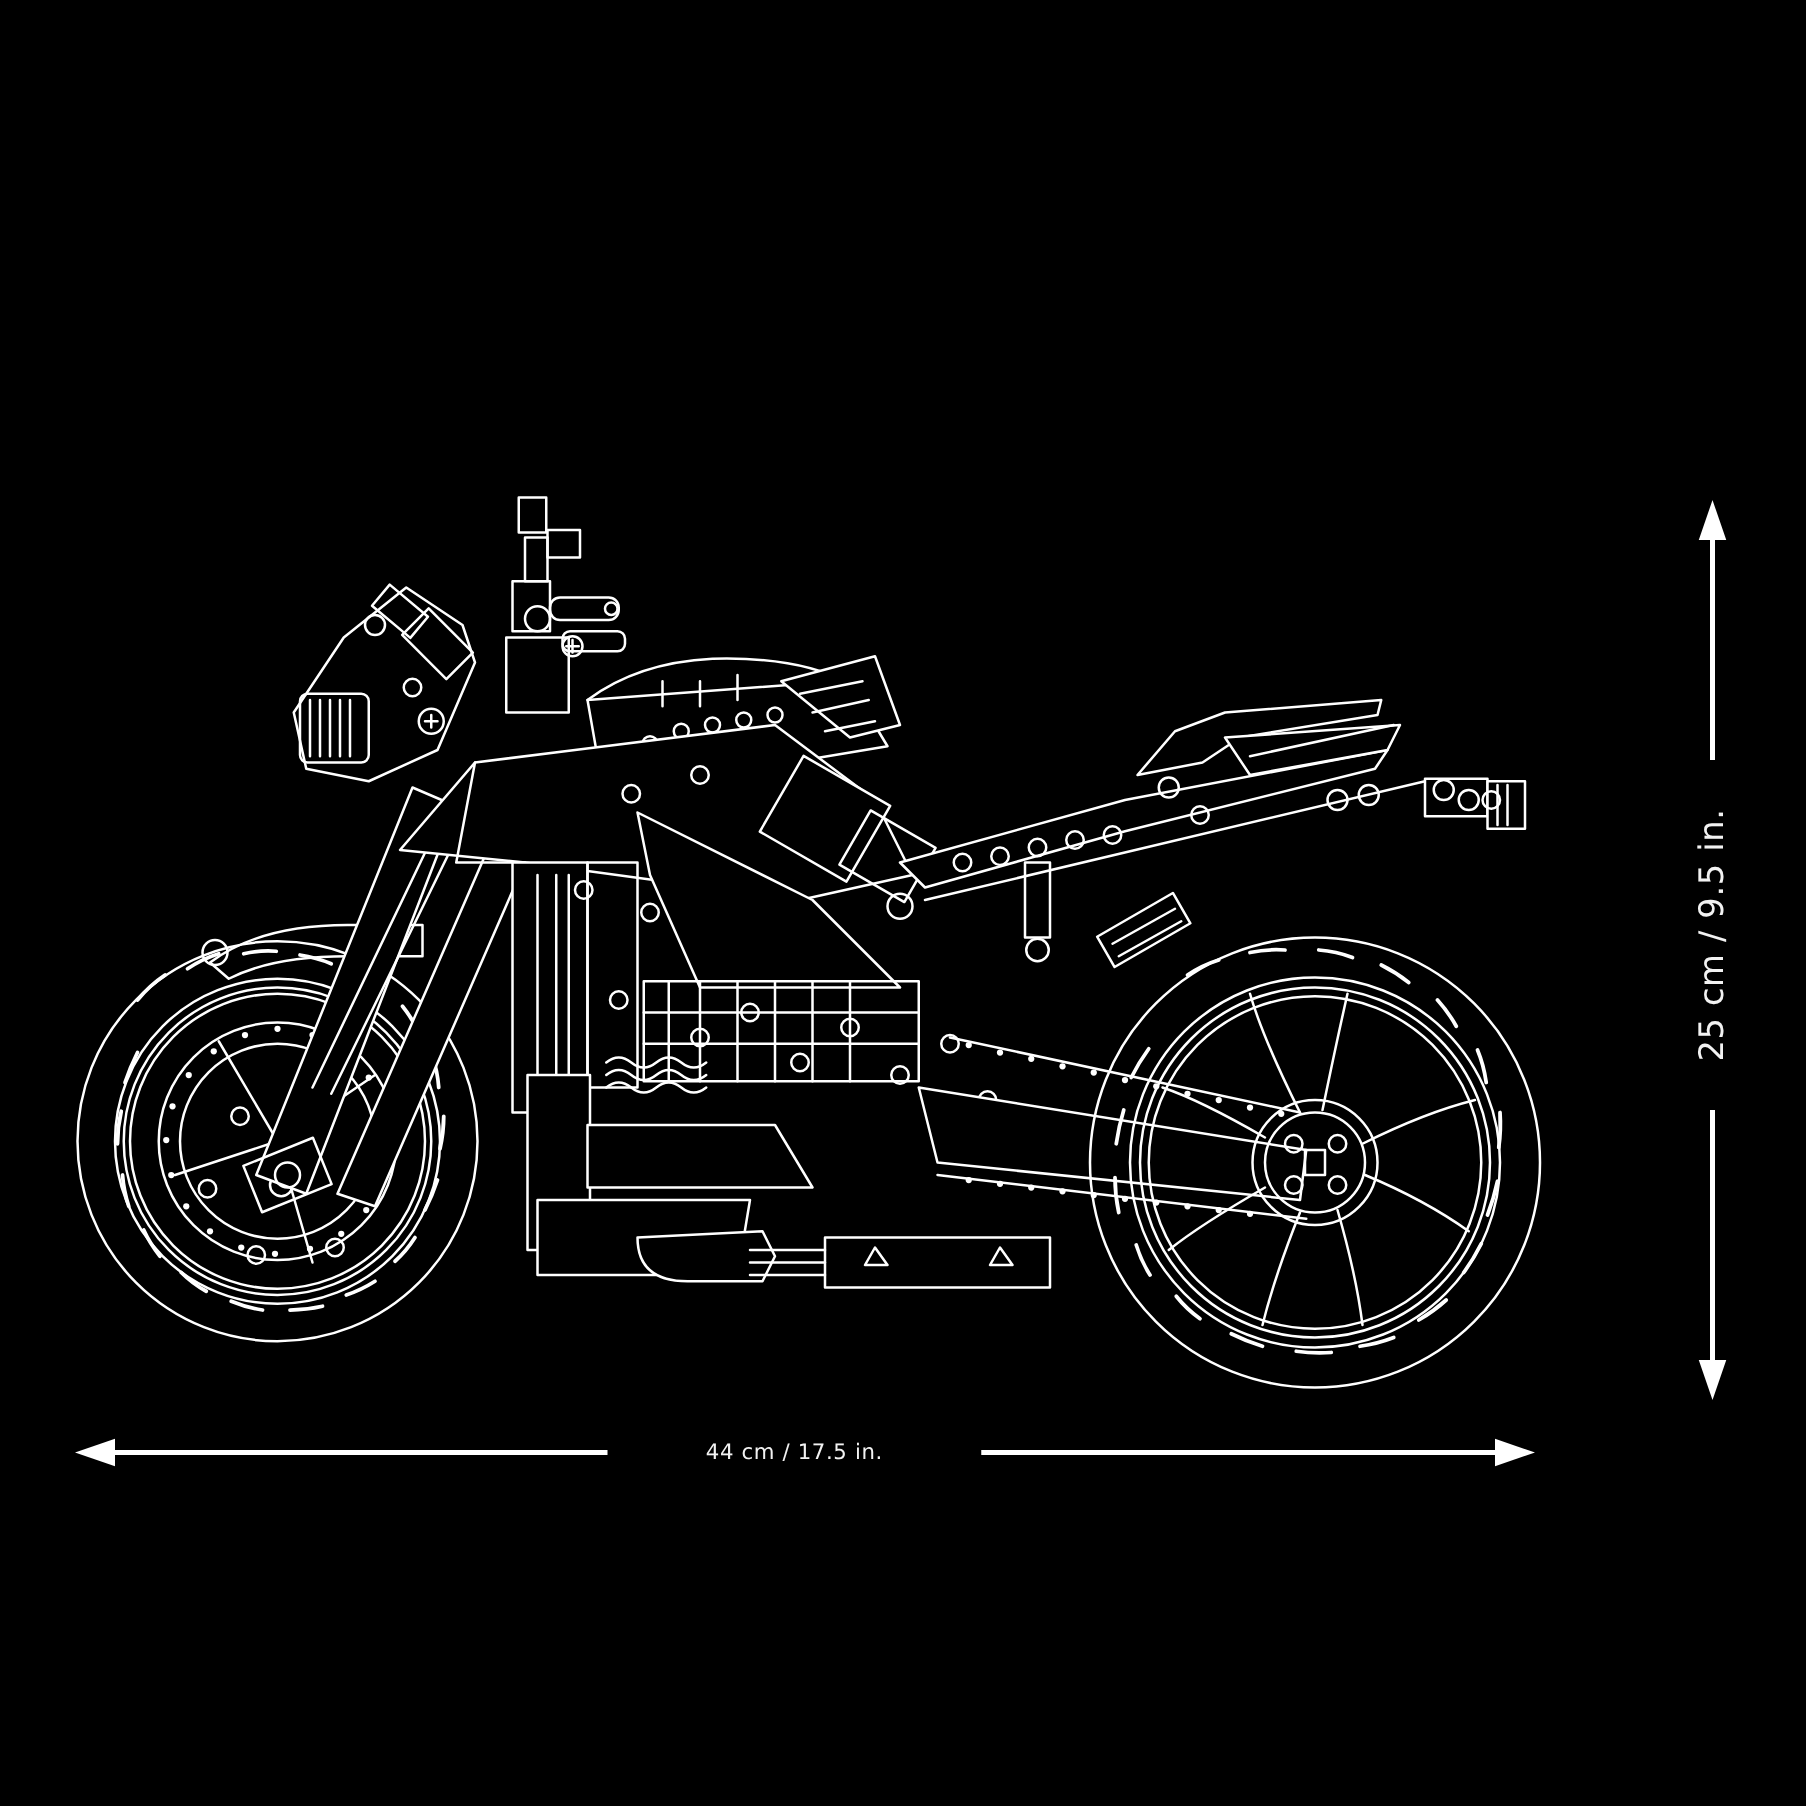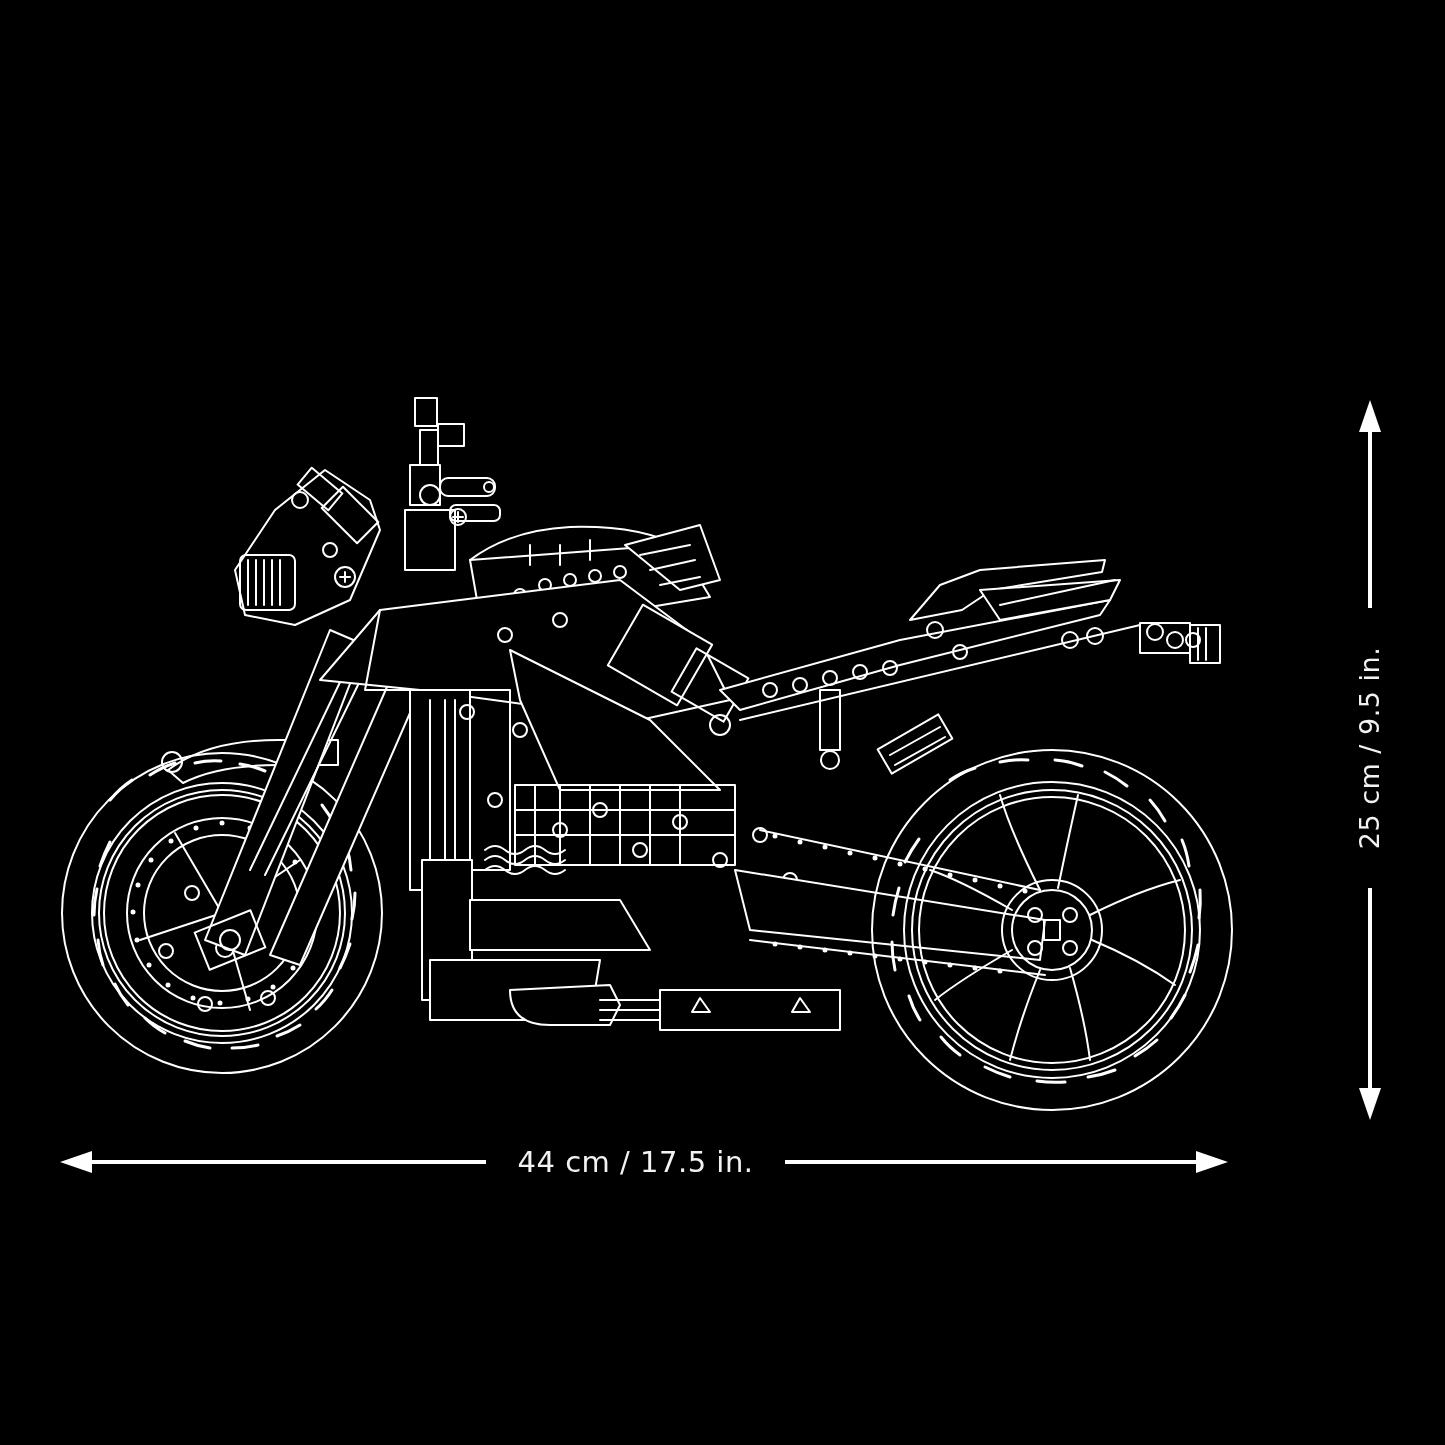--- a/index.html
+++ b/index.html
@@ -4,21 +4,21 @@
 <style>
   html, body { margin: 0; padding: 0; background: #000; }
   body { width: 1445px; height: 1445px; position: relative; overflow: hidden;
          font-family: "DejaVu Sans", "Liberation Sans", sans-serif; color: #fff; }
   .canvas { position: absolute; left: 0; top: 0; width: 1445px; height: 1445px; }
   .bike-svg { position: absolute; left: 0; top: 0; width: 1445px; height: 1445px; }
   .bike-svg * { vector-effect: non-scaling-stroke; }
   .dim-svg { position: absolute; left: 0; top: 0; width: 1445px; height: 1445px; pointer-events: none; }
   .dim-label-h {
     position: absolute; left: 486px; width: 299px; top: 1144px; height: 36px;
-    line-height: 36px; text-align: center; font-size: 29px; letter-spacing: 0.5px;
+    line-height: 36px; text-align: center; font-size: 17px; letter-spacing: 0.5px;
     color: #f2f2f2; white-space: nowrap;
   }
   .dim-label-v {
     position: absolute; left: 1370px; top: 748px; width: 0; height: 0;
   }
   .dim-label-v span {
     position: absolute; left: -140px; top: -18px; width: 280px; height: 36px;
     line-height: 36px; text-align: center; font-size: 27px; letter-spacing: 0.5px;
     color: #f2f2f2; white-space: nowrap; transform: rotate(-90deg);
     transform-origin: 140px 18px;

